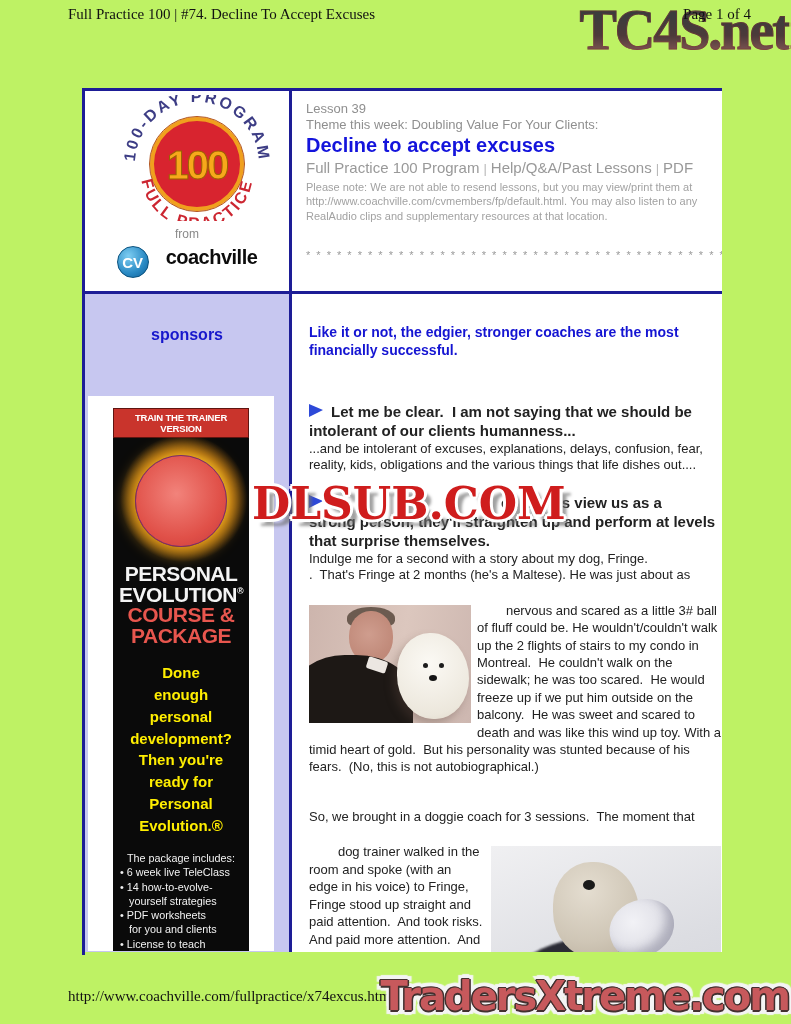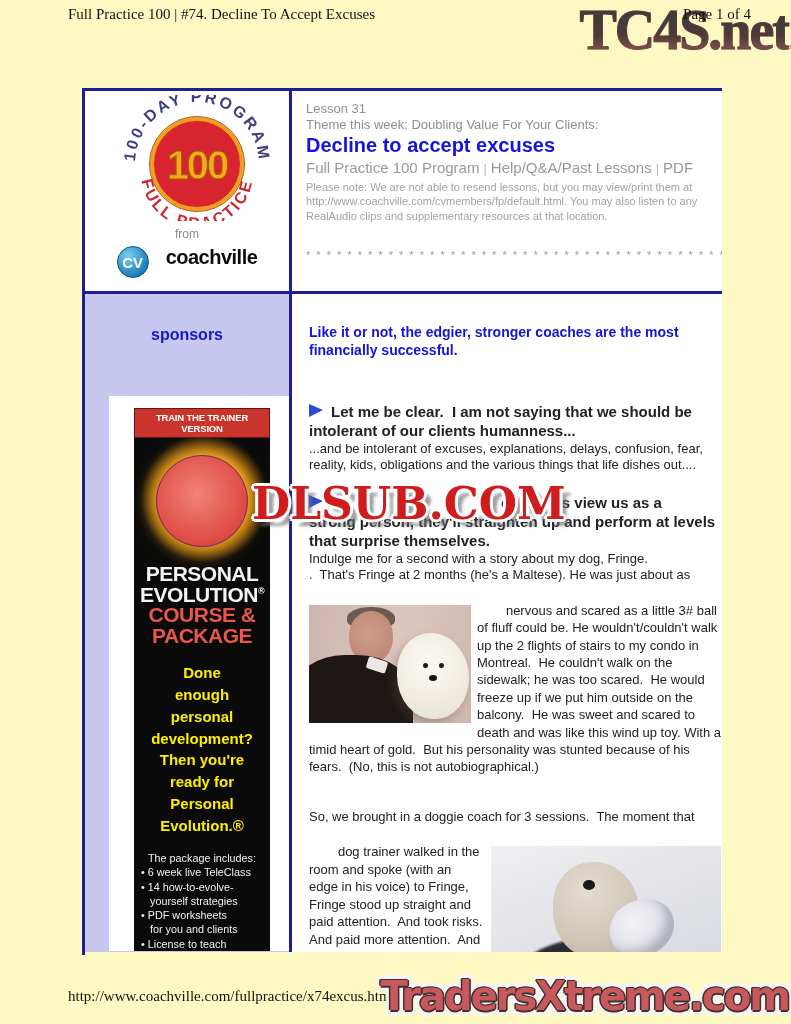--- a/index.html
+++ b/index.html
@@ -1,17 +1,17 @@
 <!DOCTYPE html>
 <html><head>
 <meta charset="utf-8">
 <style>
   * { margin:0; padding:0; box-sizing:border-box; }
   html,body { background:#ffffff; }
-  .page { position:relative; width:791px; height:1024px; background:#fef9c3; overflow:hidden;
+  .page { position:relative; width:791px; height:1024px; background:#bef264; overflow:hidden;
           font-family:"Liberation Sans", sans-serif; color:#222; }
 
   
   .print-header { position:absolute; top:6px; left:68px; right:40px; display:flex;
                   justify-content:space-between; font-family:"Liberation Serif", serif;
                   font-size:15px; color:#111; z-index:6; }
   .print-footer-url { position:absolute; left:68px; top:988px; font-family:"Liberation Serif", serif;
                   font-size:15px; color:#111; z-index:2; }
   .print-footer-date { position:absolute; left:655px; top:1000px; font-family:"Liberation Serif", serif;
                   font-size:14px; color:#111; z-index:2; }
@@ -63,21 +63,21 @@
   .lesson-title { font-size:20px; font-weight:bold; color:#1414dc; margin-top:2px; }
   .lesson-nav { font-size:15px; color:#999; margin-top:2px; }
   .lesson-nav .sep { color:#b8b8b8; font-size:13px; padding:0 4px; }
   .lesson-nav a { color:#999; text-decoration:none; }
   .lesson-note { font-size:11px; color:#a2a2a2; margin-top:4px; width:412px; line-height:1.3; }
   .star-divider { font-size:11px; color:#9a9a9a; letter-spacing:1.5px; margin-top:26px;
                   white-space:nowrap; overflow:hidden; width:420px; }
 
   
   .sponsors-head { text-align:center; color:#1717cc; font-weight:bold; font-size:16px; margin-top:32px; }
-  .sponsor-whitebox { background:#fff; width:186px; margin:52px 0 0 24px; height:555px; padding-top:12px; overflow:hidden; }
+  .sponsor-whitebox { background:#fff; width:186px; margin:52px 0 0 3px; height:555px; padding-top:12px; overflow:hidden; }
   .ad { width:136px; margin:0 auto; cursor:pointer; }
   .ad-bar { background:#c9342c; border:1px solid #5f1511; color:#fff; font-weight:bold;
             font-size:9.5px; text-align:center; padding:3px 0; letter-spacing:-0.2px; }
   .ad-body { background:#0a0a0a; padding-bottom:20px; }
   .ad-glow { width:136px; height:126px; display:flex; align-items:center; justify-content:center;
              background:radial-gradient(circle at 52% 48%, rgba(255,225,60,.95) 34%, rgba(255,150,20,.5) 50%, rgba(0,0,0,0) 66%); }
   .ad-circle { width:92px; height:92px; border-radius:50%;
                background:radial-gradient(circle at 45% 42%, #f2837b, #e05048 62%, #cc3e3e 90%);
                border:1px solid #7c2a6e; box-shadow:0 0 16px 7px rgba(255,180,30,.75); }
   .ad-h { text-align:center; font-weight:bold; font-size:21px; line-height:0.98; letter-spacing:-0.5px; }
@@ -159,21 +159,21 @@
         </text>
       </svg>
       <div class="from-line">from</div>
       <div class="cv-row">
         <div class="cv-circle">CV</div>
         <div class="cv-brand">coachville</div>
       </div>
     </div>
 
     <div class="cell cell-lesson">
-      <div class="lesson-no">Lesson 31</div>
+      <div class="lesson-no">Lesson 39</div>
       <div class="lesson-theme">Theme this week: Doubling Value For Your Clients:</div>
       <div class="lesson-title">Decline to accept excuses</div>
       <div class="lesson-nav">
         <a href="#">Full Practice 100 Program</a><span class="sep">|</span><a href="#">Help/Q&amp;A/Past Lessons</a><span class="sep">|</span><a href="#">PDF</a>
       </div>
       <div class="lesson-note">Please note:  We are not able to resend lessons, but you may view/print them at http://www.coachville.com/cvmembers/fp/default.html. You may also listen to any RealAudio clips and supplementary resources at that location.</div>
       <div class="star-divider">* * * * * * * * * * * * * * * * * * * * * * * * * * * * * * * * * * * * * * * * * * * * * * * * * * * * * * *</div>
     </div>
 
     <div class="cell cell-sponsor">

